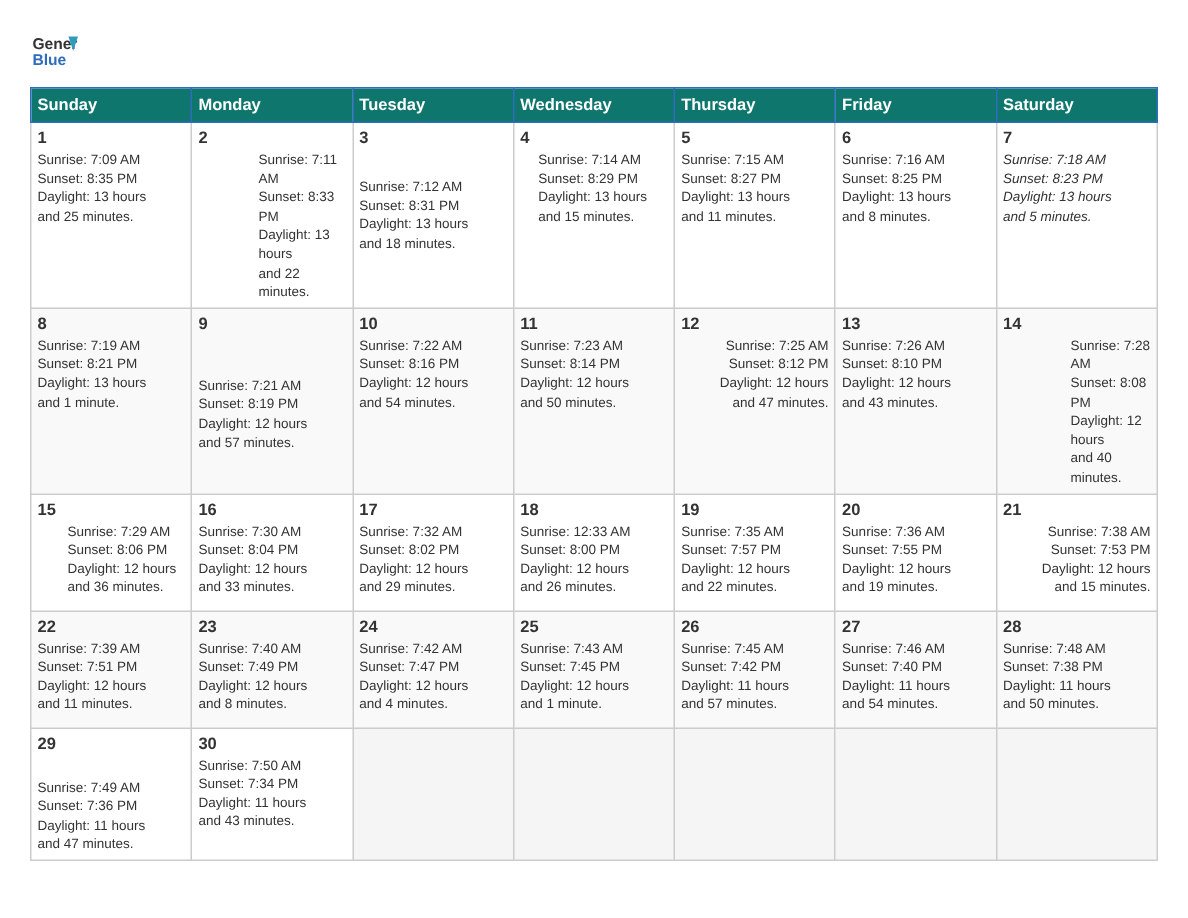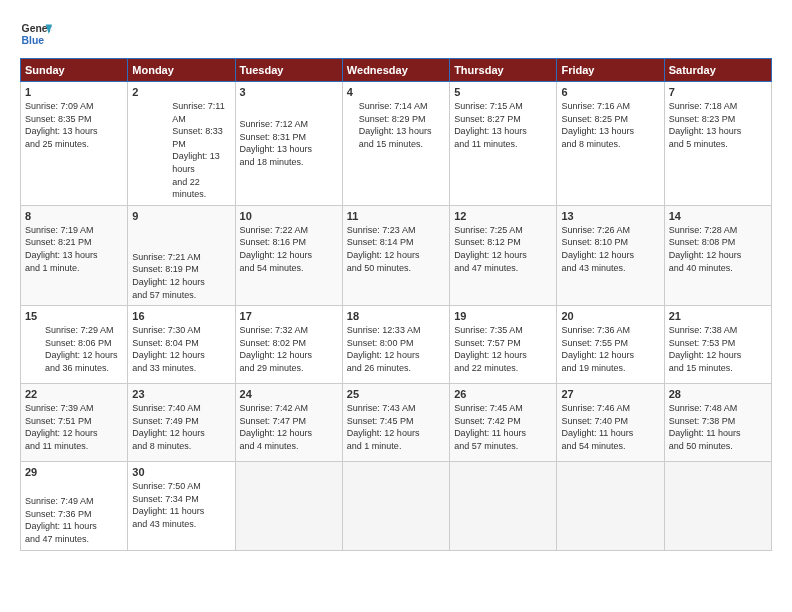--- a/index.html
+++ b/index.html
@@ -42,21 +42,21 @@
     .location {
       font-size: 13px;
       color: #555;
     }
     table {
       width: 100%;
       border-collapse: collapse;
       table-layout: fixed;
     }
     th {
-      background-color: #7f1d1d;
+      background-color: #0f766e;
       color: #fff;
       font-size: 11px;
       font-weight: bold;
       padding: 5px 4px;
       text-align: left;
       border: 1px solid #2E6DBD;
     }
     td {
       border: 1px solid #ccc;
       vertical-align: top;
@@ -151,21 +151,21 @@
           </td>
           <td>
             <span class="day-num">6</span>
             <div class="day-info" style="white-space: pre-line;">Sunrise: 7:16 AM
 Sunset: 8:25 PM
 Daylight: 13 hours
 and 8 minutes.</div>
           </td>
           <td>
             <span class="day-num">7</span>
-            <div class="day-info" style="white-space: pre-line;">Sunrise: 7:18 AM
+            <div class="day-info" style="white-space: pre-line; font-style: italic;">Sunrise: 7:18 AM
 Sunset: 8:23 PM
 Daylight: 13 hours
 and 5 minutes.</div>
           </td>
         </tr>
         <tr>
           <td>
             <span class="day-num">8</span>
             <div class="day-info" style="white-space: pre-line;">Sunrise: 7:19 AM
 Sunset: 8:21 PM
@@ -188,35 +188,35 @@
           </td>
           <td>
             <span class="day-num">11</span>
             <div class="day-info" style="white-space: pre-line;">Sunrise: 7:23 AM
 Sunset: 8:14 PM
 Daylight: 12 hours
 and 50 minutes.</div>
           </td>
           <td>
             <span class="day-num">12</span>
-            <div class="day-info" style="white-space: pre-line;">Sunrise: 7:25 AM
+            <div class="day-info" style="white-space: pre-line; text-align: right;">Sunrise: 7:25 AM
 Sunset: 8:12 PM
 Daylight: 12 hours
 and 47 minutes.</div>
           </td>
           <td>
             <span class="day-num">13</span>
             <div class="day-info" style="white-space: pre-line;">Sunrise: 7:26 AM
 Sunset: 8:10 PM
 Daylight: 12 hours
 and 43 minutes.</div>
           </td>
           <td>
             <span class="day-num">14</span>
-            <div class="day-info" style="white-space: pre-line;">Sunrise: 7:28 AM
+            <div class="day-info" style="white-space: pre-line; margin-left: 45px;">Sunrise: 7:28 AM
 Sunset: 8:08 PM
 Daylight: 12 hours
 and 40 minutes.</div>
           </td>
         </tr>
         <tr>
           <td>
             <span class="day-num">15</span>
             <div class="day-info" style="white-space: pre-line; margin-left: 20px;">Sunrise: 7:29 AM
 Sunset: 8:06 PM
@@ -253,21 +253,21 @@
           </td>
           <td>
             <span class="day-num">20</span>
             <div class="day-info" style="white-space: pre-line;">Sunrise: 7:36 AM
 Sunset: 7:55 PM
 Daylight: 12 hours
 and 19 minutes.</div>
           </td>
           <td>
             <span class="day-num">21</span>
-            <div class="day-info" style="white-space: pre-line;">Sunrise: 7:38 AM
+            <div class="day-info" style="white-space: pre-line; text-align: right;">Sunrise: 7:38 AM
 Sunset: 7:53 PM
 Daylight: 12 hours
 and 15 minutes.</div>
           </td>
         </tr>
         <tr>
           <td>
             <span class="day-num">22</span>
             <div class="day-info" style="white-space: pre-line;">Sunrise: 7:39 AM
 Sunset: 7:51 PM

